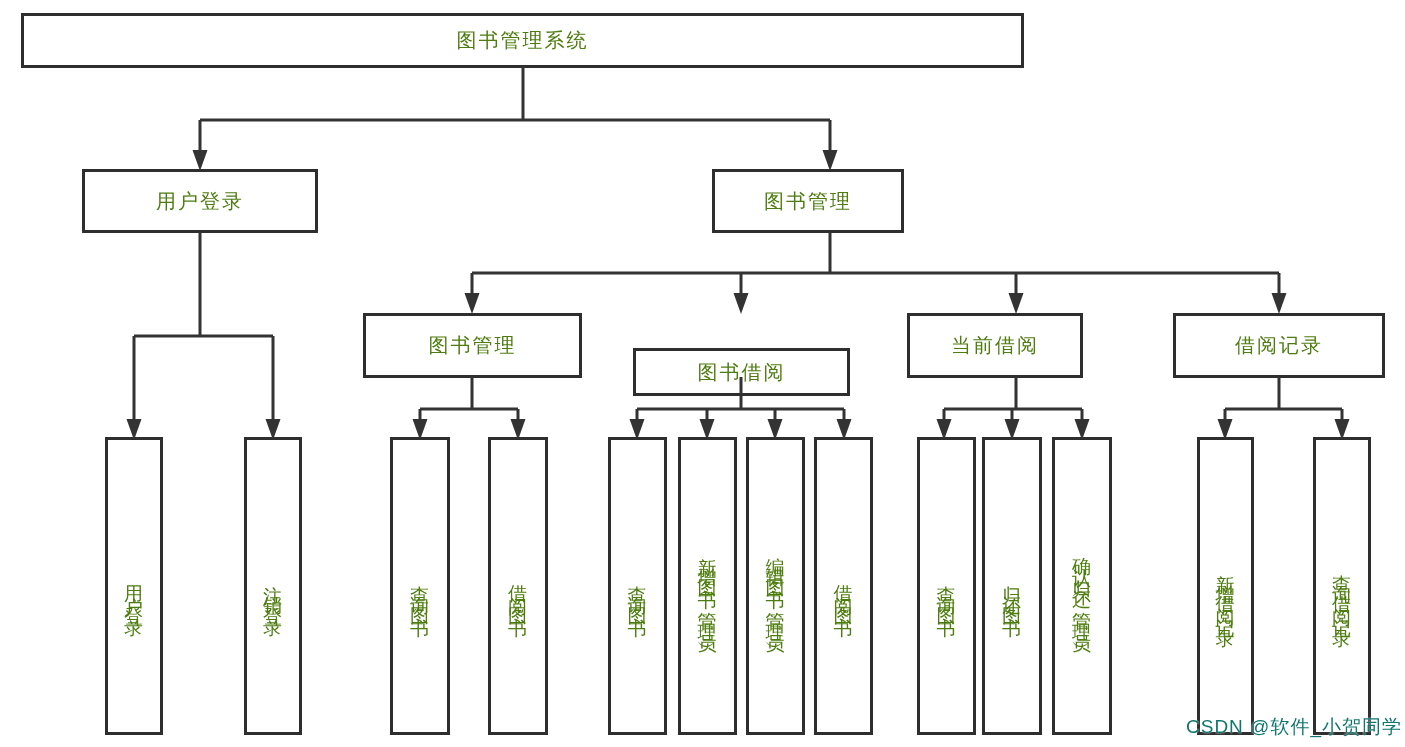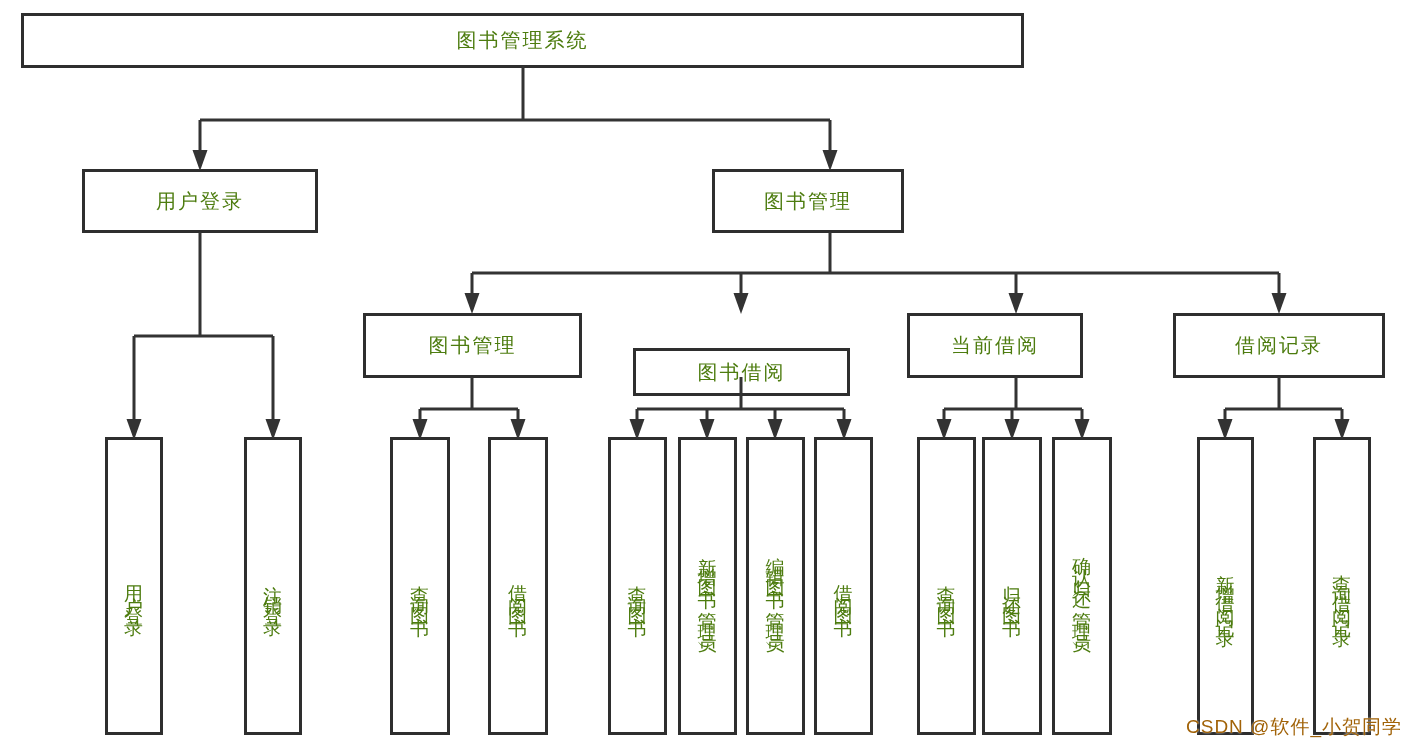--- a/index.html
+++ b/index.html
@@ -51,21 +51,21 @@
   .c1 { left: 917px;  width: 59px; }
   .c2 { left: 982px;  width: 60px; }
   .c3 { left: 1052px; width: 60px; }
   .r1 { left: 1197px; width: 57px; }
   .r2 { left: 1313px; width: 58px; }
   .watermark {
     position: absolute;
     left: 1186px; top: 714px;
     z-index: 5;
     font-size: 19px;
-    color: #a16207;
+    color: #0f766e;
     letter-spacing: 1px;
     white-space: nowrap;
     text-shadow: 0 0 2px #ffffff;
   }
 </style>
 </head>
 <body>
 
 <div id="stage">
 

